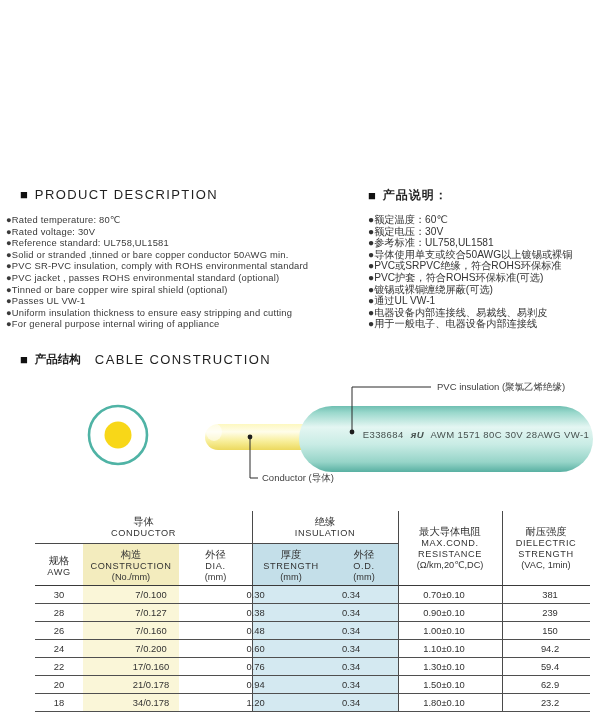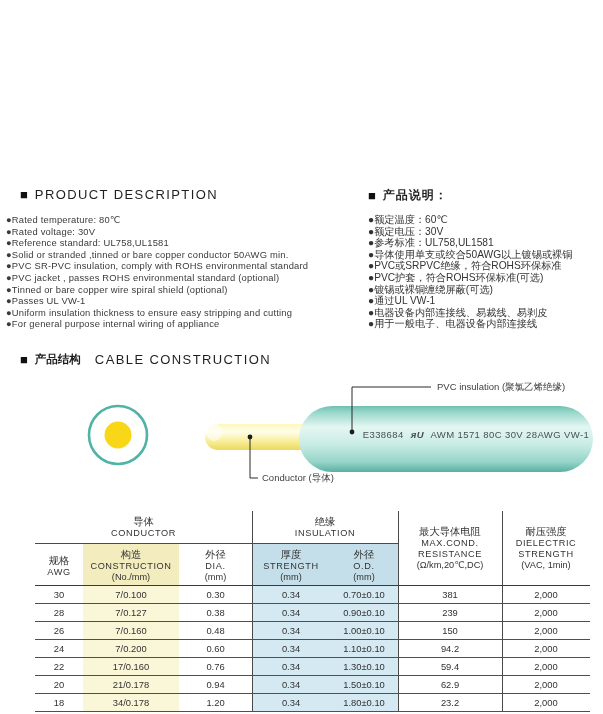--- a/index.html
+++ b/index.html
@@ -31,21 +31,21 @@
   .band-blue{left:217px;width:146px;top:35px;height:169px;background:#d4e9f1;}
   .band-blue-h{left:217px;width:146px;top:35px;height:43px;background:#c4dfe9;}
   .vline{position:absolute;width:1px;top:3px;height:201px;background:#4a4a4a;z-index:2;}
   .hline{position:absolute;height:1px;background:#4a4a4a;z-index:2;}
   .hcell{position:absolute;z-index:3;display:flex;flex-direction:column;align-items:center;
          justify-content:center;text-align:center;color:#333;}
   .hcell .cn{font-size:10.3px;line-height:12px;}
   .hcell .en{font-size:9.2px;line-height:11px;letter-spacing:0.6px;}
   .hcell .un{font-size:9.2px;line-height:11px;}
   .tbody{position:absolute;left:0;top:78px;width:555px;z-index:3;}
-  .trow{display:flex;height:18px;border-bottom:1px solid #4f4f4f;}
+  .trow{display:flex;height:18px;border-bottom:1px solid #4f4f4f;gap:20px;}
   .tcell{display:flex;align-items:center;justify-content:center;font-size:9.4px;color:#323232;}
 </style>
 </head>
 <body>
 
 <div class="page">
 
   <div class="sec-head" style="left:20px;top:187px;">
     <span class="sq">■</span>
     <span class="head-en">PRODUCT DESCRIPTION</span>

